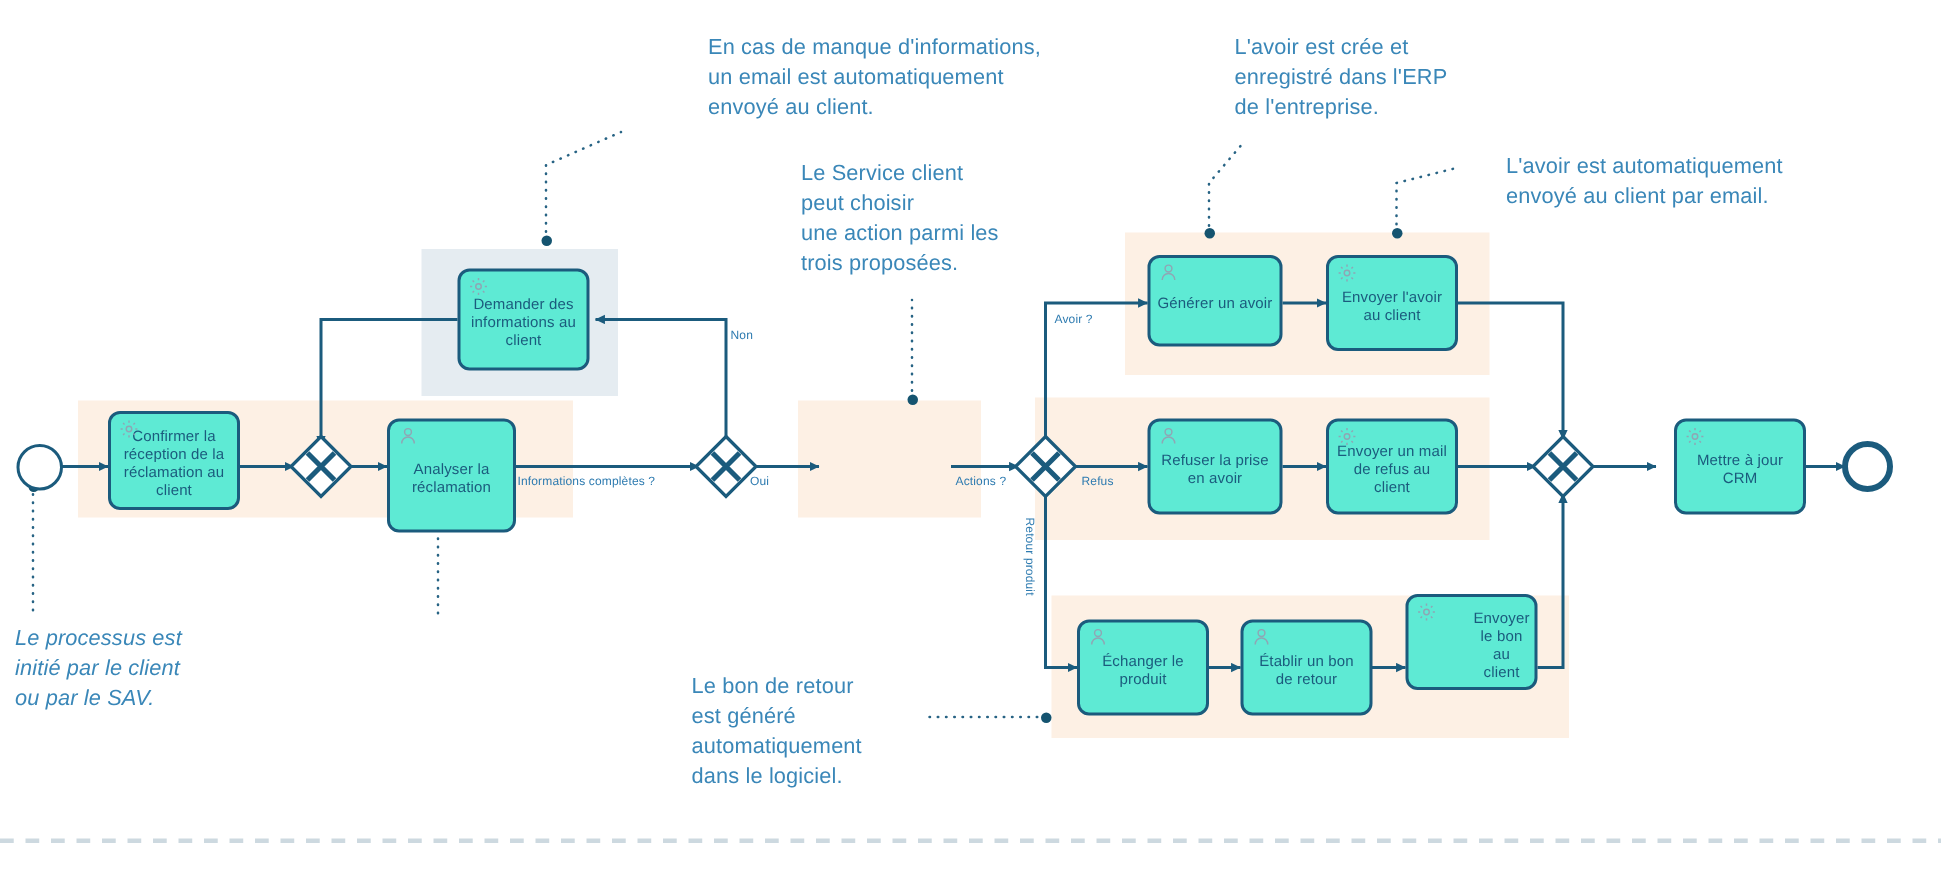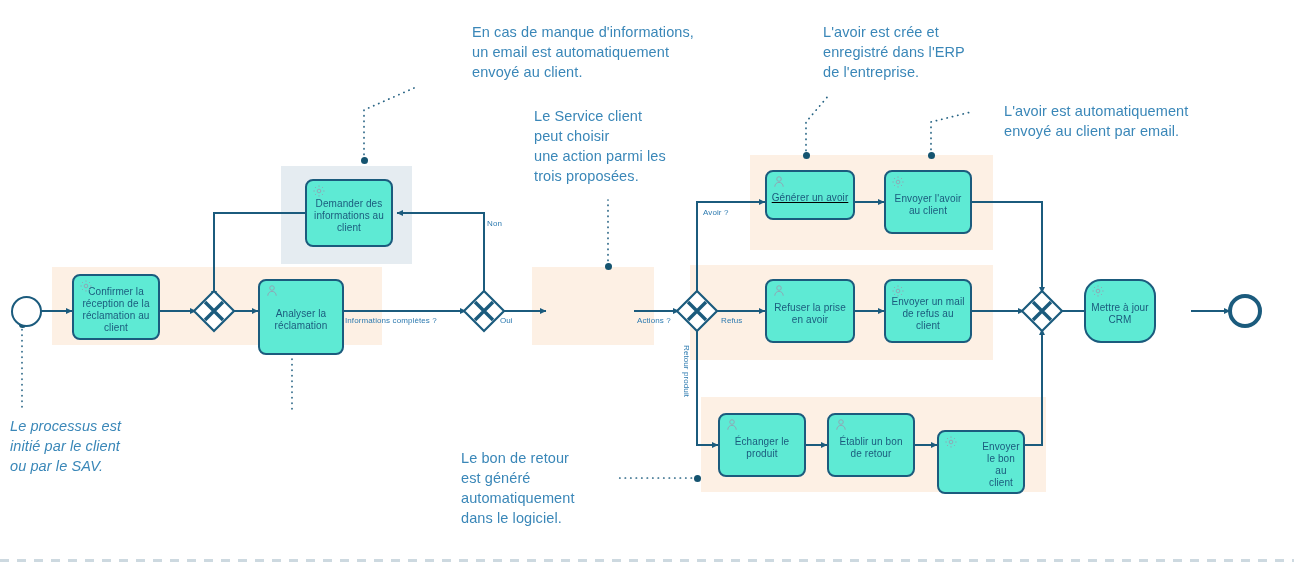--- a/index.html
+++ b/index.html
@@ -262,21 +262,21 @@
       <svg viewBox="0 0 16 16" width="14" height="14" fill="none" stroke="currentColor" stroke-width="1.1">
         <circle cx="8" cy="4.6" r="2.6"></circle>
         <path d="M3.2 13.4c0-3 2.2-5 4.8-5s4.8 2 4.8 5"></path>
       </svg>
     </span>
     <span class="task-label">Analyser la
 réclamation</span>
   </div>
 
 
-  <div class="task" style="left:765px; top:170px; width:90px; height:50px;text-decoration:underline;">
+  <div class="task" style="left:765px; top:170px; width:90px; height:61px;">
     <span class="task-icon">
       <svg viewBox="0 0 16 16" width="14" height="14" fill="none" stroke="currentColor" stroke-width="1.1">
         <circle cx="8" cy="4.6" r="2.6"></circle>
         <path d="M3.2 13.4c0-3 2.2-5 4.8-5s4.8 2 4.8 5"></path>
       </svg>
     </span>
     <span class="task-label">Générer un
 avoir</span>
   </div>
 
@@ -329,32 +329,32 @@
     <span class="task-icon">
       <svg viewBox="0 0 16 16" width="14" height="14" fill="none" stroke="currentColor" stroke-width="1.1">
         <circle cx="8" cy="4.6" r="2.6"></circle>
         <path d="M3.2 13.4c0-3 2.2-5 4.8-5s4.8 2 4.8 5"></path>
       </svg>
     </span>
     <span class="task-label">Établir un bon
 de retour</span>
   </div>
 
-  <div class="task" style="left:937px; top:430px; width:88px; height:64px;padding-left:40px;">
+  <div class="task" style="left:937px; top:396px; width:88px; height:64px;padding-left:40px;">
     <span class="task-icon">
       <svg viewBox="0 0 16 16" width="14" height="14" fill="none" stroke="currentColor" stroke-width="1.1">
         <circle cx="8" cy="8" r="2.1"></circle>
         <path d="M8 1.6v1.6M8 12.8v1.6M1.6 8h1.6M12.8 8h1.6M3.5 3.5l1.1 1.1M11.4 11.4l1.1 1.1M12.5 3.5l-1.1 1.1M4.6 11.4l-1.1 1.1"></path>
       </svg>
     </span>
     <span class="task-label">Envoyer le bon
 au client</span>
   </div>
 
-  <div class="task" style="left:1084px; top:279px; width:72px; height:64px;border-radius:17px;">
+  <div class="task" style="left:1116px; top:279px; width:88px; height:64px;">
     <span class="task-icon">
       <svg viewBox="0 0 16 16" width="14" height="14" fill="none" stroke="currentColor" stroke-width="1.1">
         <circle cx="8" cy="8" r="2.1"></circle>
         <path d="M8 1.6v1.6M8 12.8v1.6M1.6 8h1.6M12.8 8h1.6M3.5 3.5l1.1 1.1M11.4 11.4l1.1 1.1M12.5 3.5l-1.1 1.1M4.6 11.4l-1.1 1.1"></path>
       </svg>
     </span>
     <span class="task-label">Mettre à jour
 CRM</span>
   </div>
 

